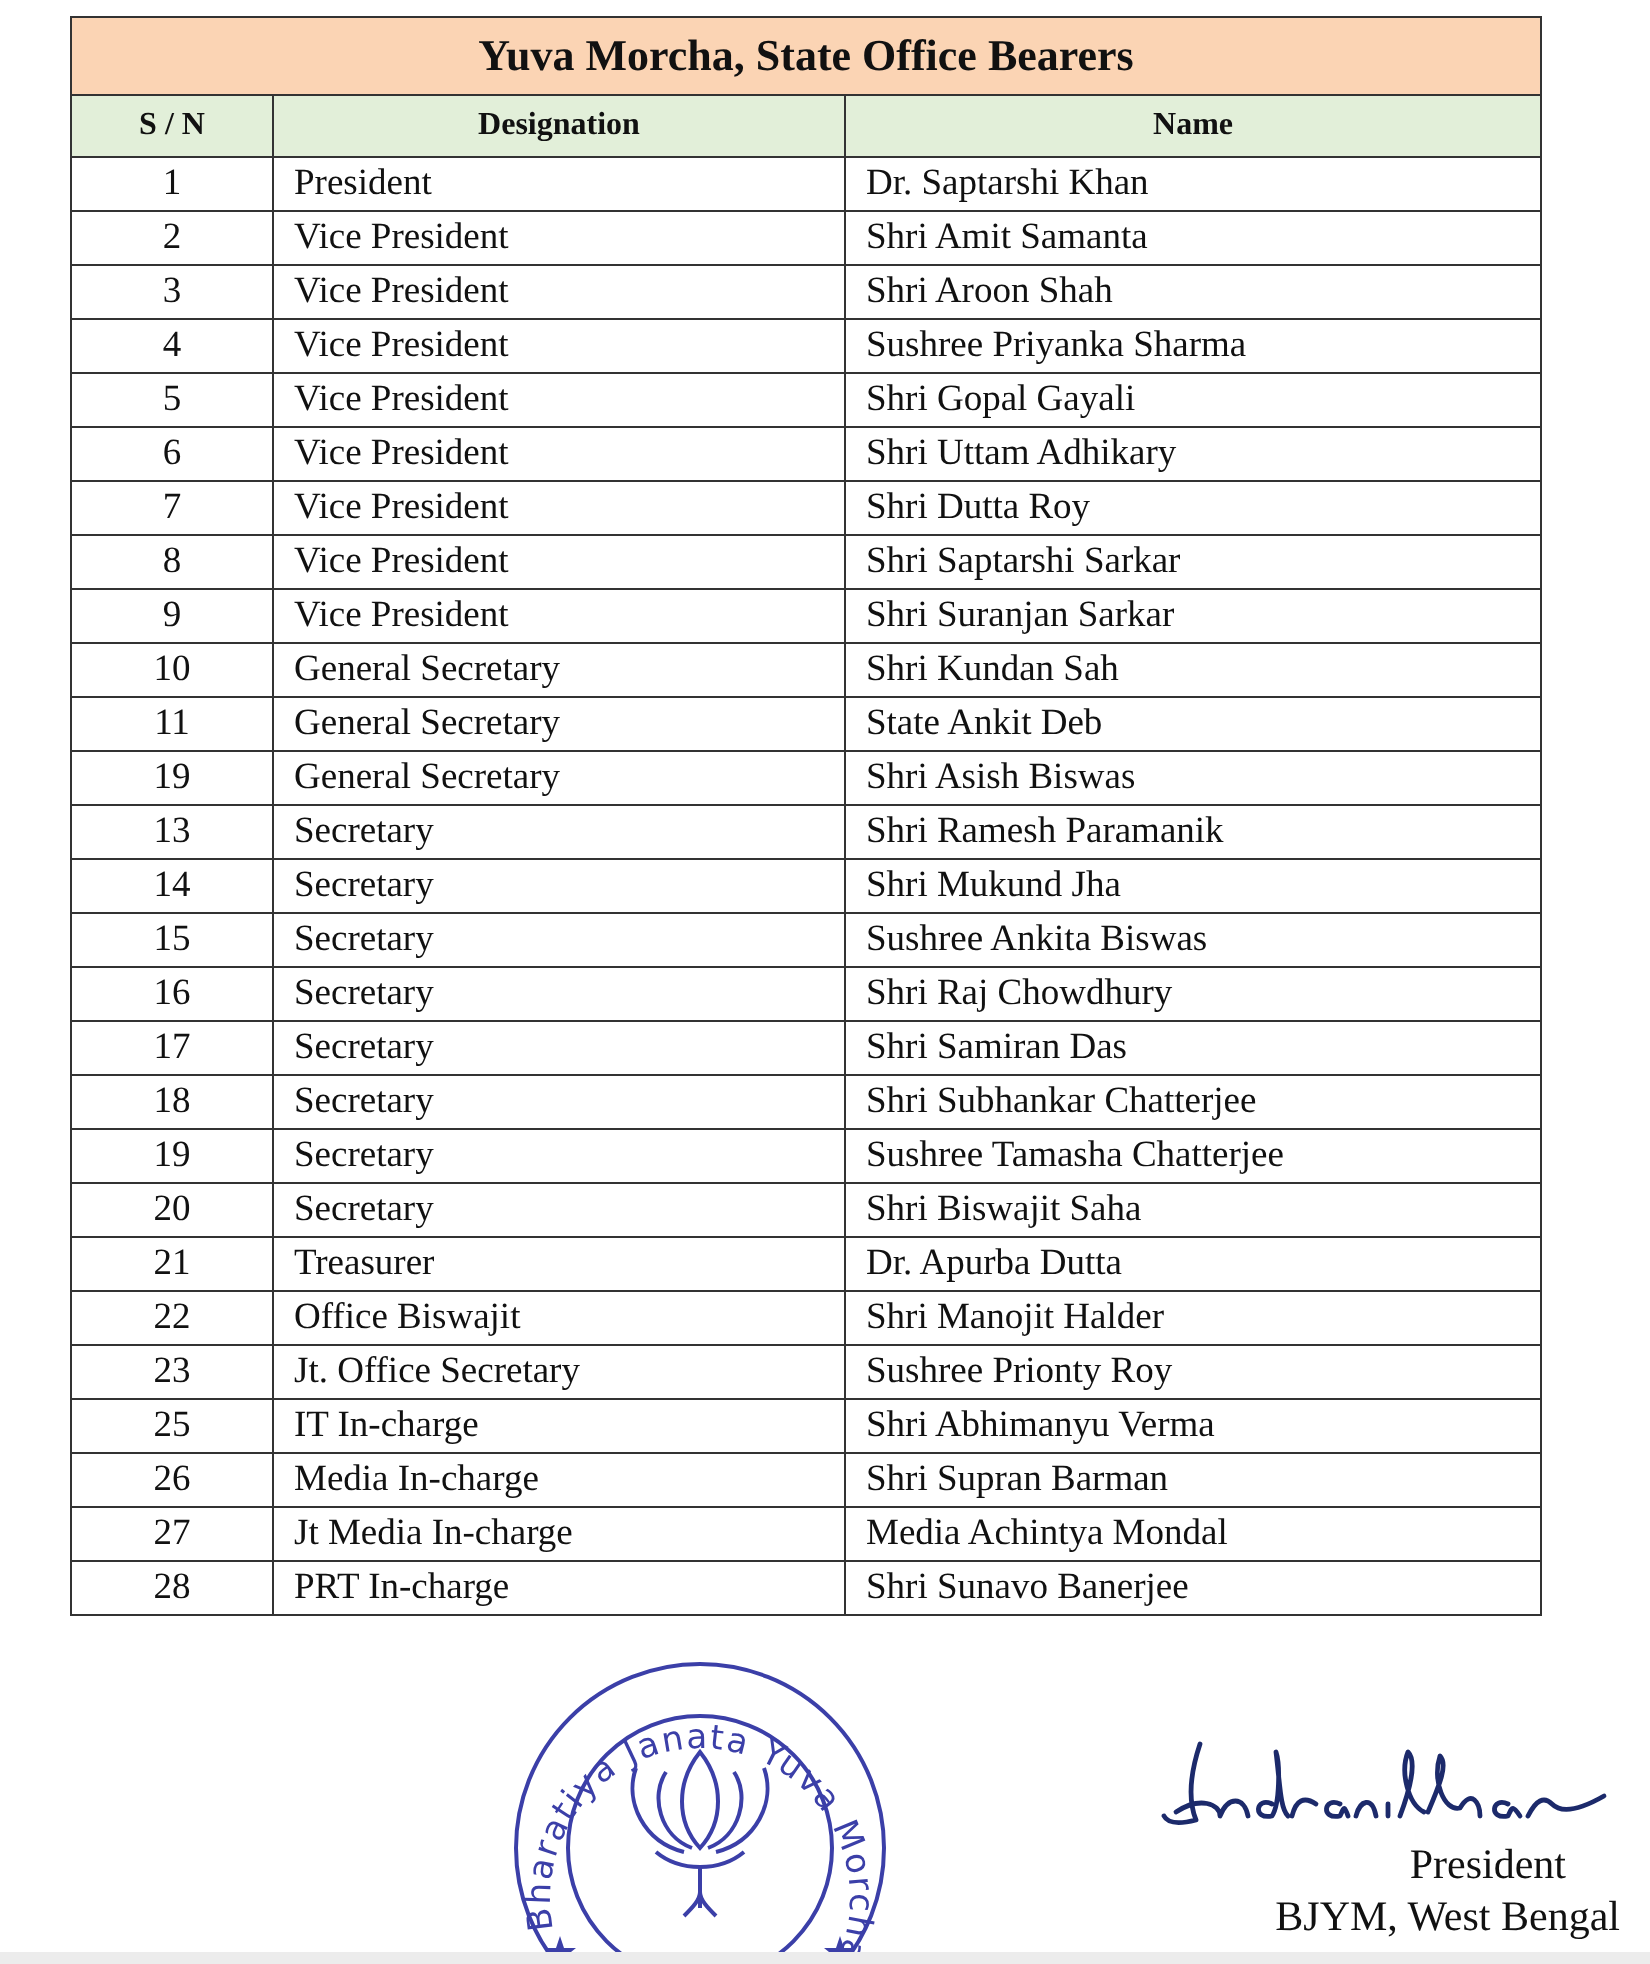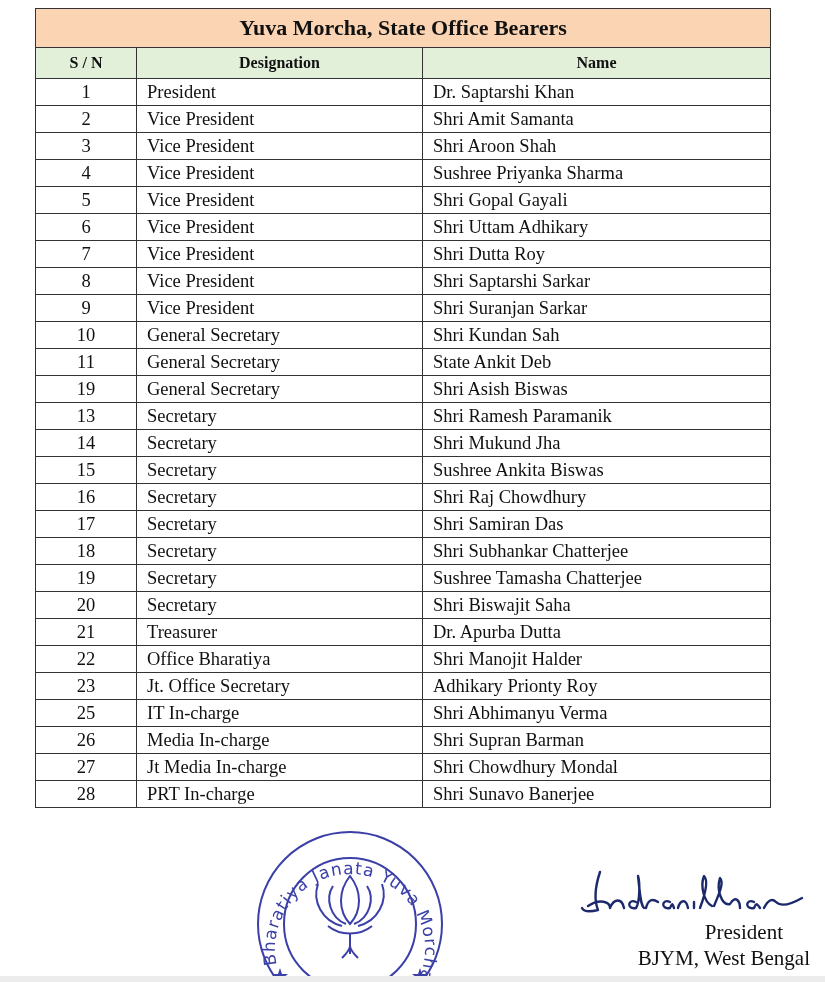--- a/index.html
+++ b/index.html
@@ -208,42 +208,42 @@
         <td class="des">Secretary</td>
         <td class="nm">Shri Biswajit Saha</td>
       </tr>
       <tr>
         <td class="sn">21</td>
         <td class="des">Treasurer</td>
         <td class="nm">Dr. Apurba Dutta</td>
       </tr>
       <tr>
         <td class="sn">22</td>
-        <td class="des">Office Bharatiya</td>
+        <td class="des">Office Biswajit</td>
         <td class="nm">Shri Manojit Halder</td>
       </tr>
       <tr>
         <td class="sn">23</td>
         <td class="des">Jt. Office Secretary</td>
-        <td class="nm">Adhikary Prionty Roy</td>
+        <td class="nm">Sushree Prionty Roy</td>
       </tr>
       <tr>
         <td class="sn">25</td>
         <td class="des">IT In-charge</td>
         <td class="nm">Shri Abhimanyu Verma</td>
       </tr>
       <tr>
         <td class="sn">26</td>
         <td class="des">Media In-charge</td>
         <td class="nm">Shri Supran Barman</td>
       </tr>
       <tr>
         <td class="sn">27</td>
         <td class="des">Jt Media In-charge</td>
-        <td class="nm">Shri Chowdhury Mondal</td>
+        <td class="nm">Media Achintya Mondal</td>
       </tr>
       <tr>
         <td class="sn">28</td>
         <td class="des">PRT In-charge</td>
         <td class="nm">Shri Sunavo Banerjee</td>
       </tr>
     </tbody>
 </table>
 
 <svg class="stamp" viewBox="0 0 200 170">

